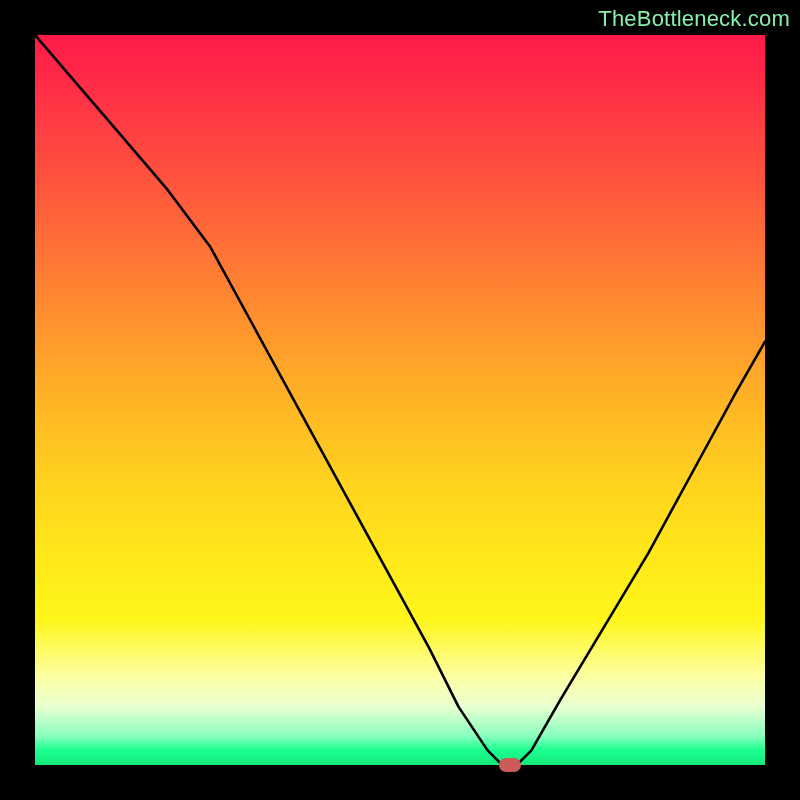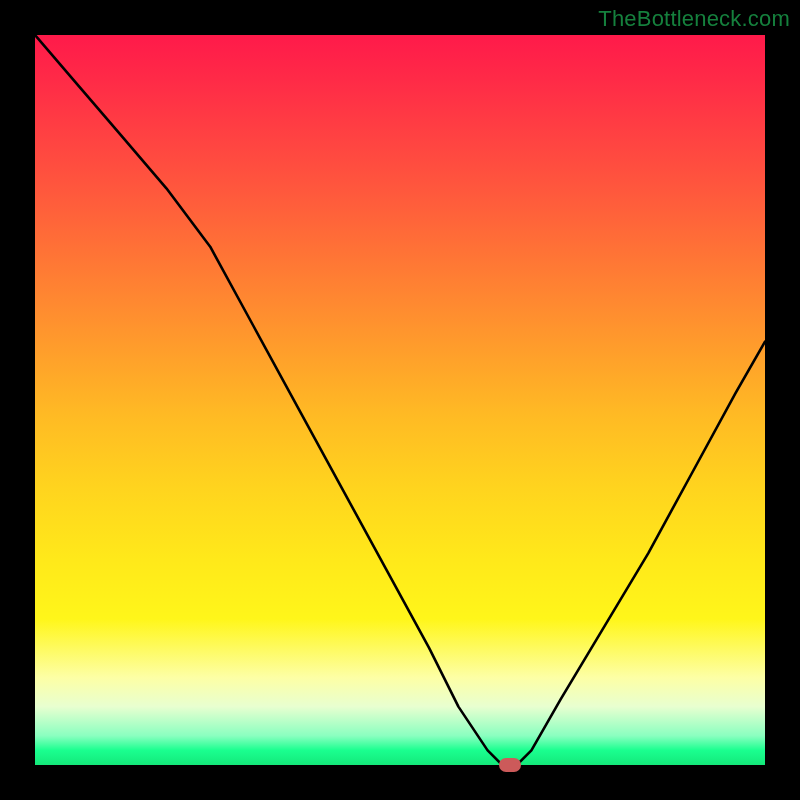--- a/index.html
+++ b/index.html
@@ -40,21 +40,21 @@
       #e8ffd0 92%,
       #8affc0 96%,
       #1aff8f 98%,
       #14e87a 100%
     );
   }
   .watermark {
     position: absolute;
     top: 6px;
     right: 10px;
-    color: #15803d;
+    color: #86efac;
     font-size: 22px;
     letter-spacing: 0.2px;
     user-select: none;
   }
   .curve-svg {
     position: absolute;
     left: 0;
     top: 0;
     width: 730px;
     height: 730px;

